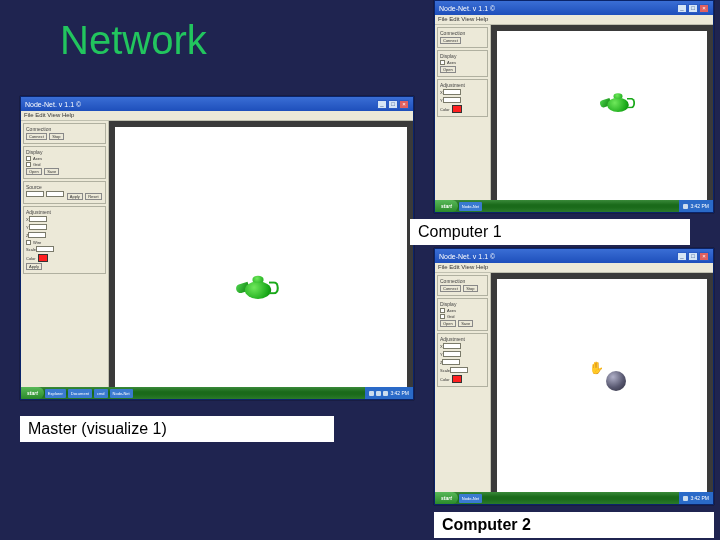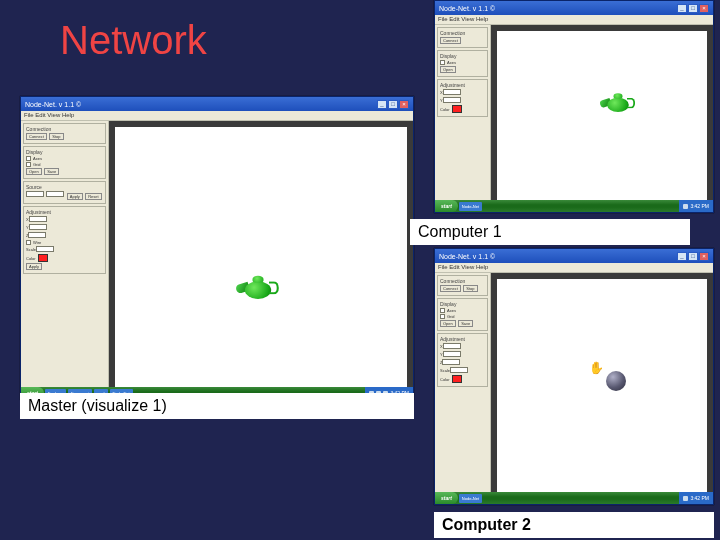--- a/index.html
+++ b/index.html
@@ -8,34 +8,34 @@
     height: 540px;
     background: #1f2450;
     font-family: Arial, sans-serif;
     position: relative;
     overflow: hidden;
   }
   .slide-title {
     position: absolute;
     top: 18px;
     left: 60px;
-    color: #ef4444;
+    color: #22c55e;
     font-size: 40px;
     font-weight: normal;
     font-family: Arial, sans-serif;
   }
   .label {
     position: absolute;
     background: #ffffff;
     color: #000;
     font-size: 16px;
     padding: 4px 8px;
     font-family: Arial, sans-serif;
   }
-  .label-master { top: 393px; left: 20px; width: 394px; }
+  .label-master { top: 416px; left: 20px; width: 314px; }
   .label-c1 { top: 219px; left: 410px; width: 280px; }
   .label-c2 { top: 512px; left: 434px; width: 280px; font-weight: bold; }
 
   .appwin {
     position: absolute;
     background: #ece9d8;
     border: 1px solid #0a246a;
     box-shadow: 0 0 1px #000;
     overflow: hidden;
   }

